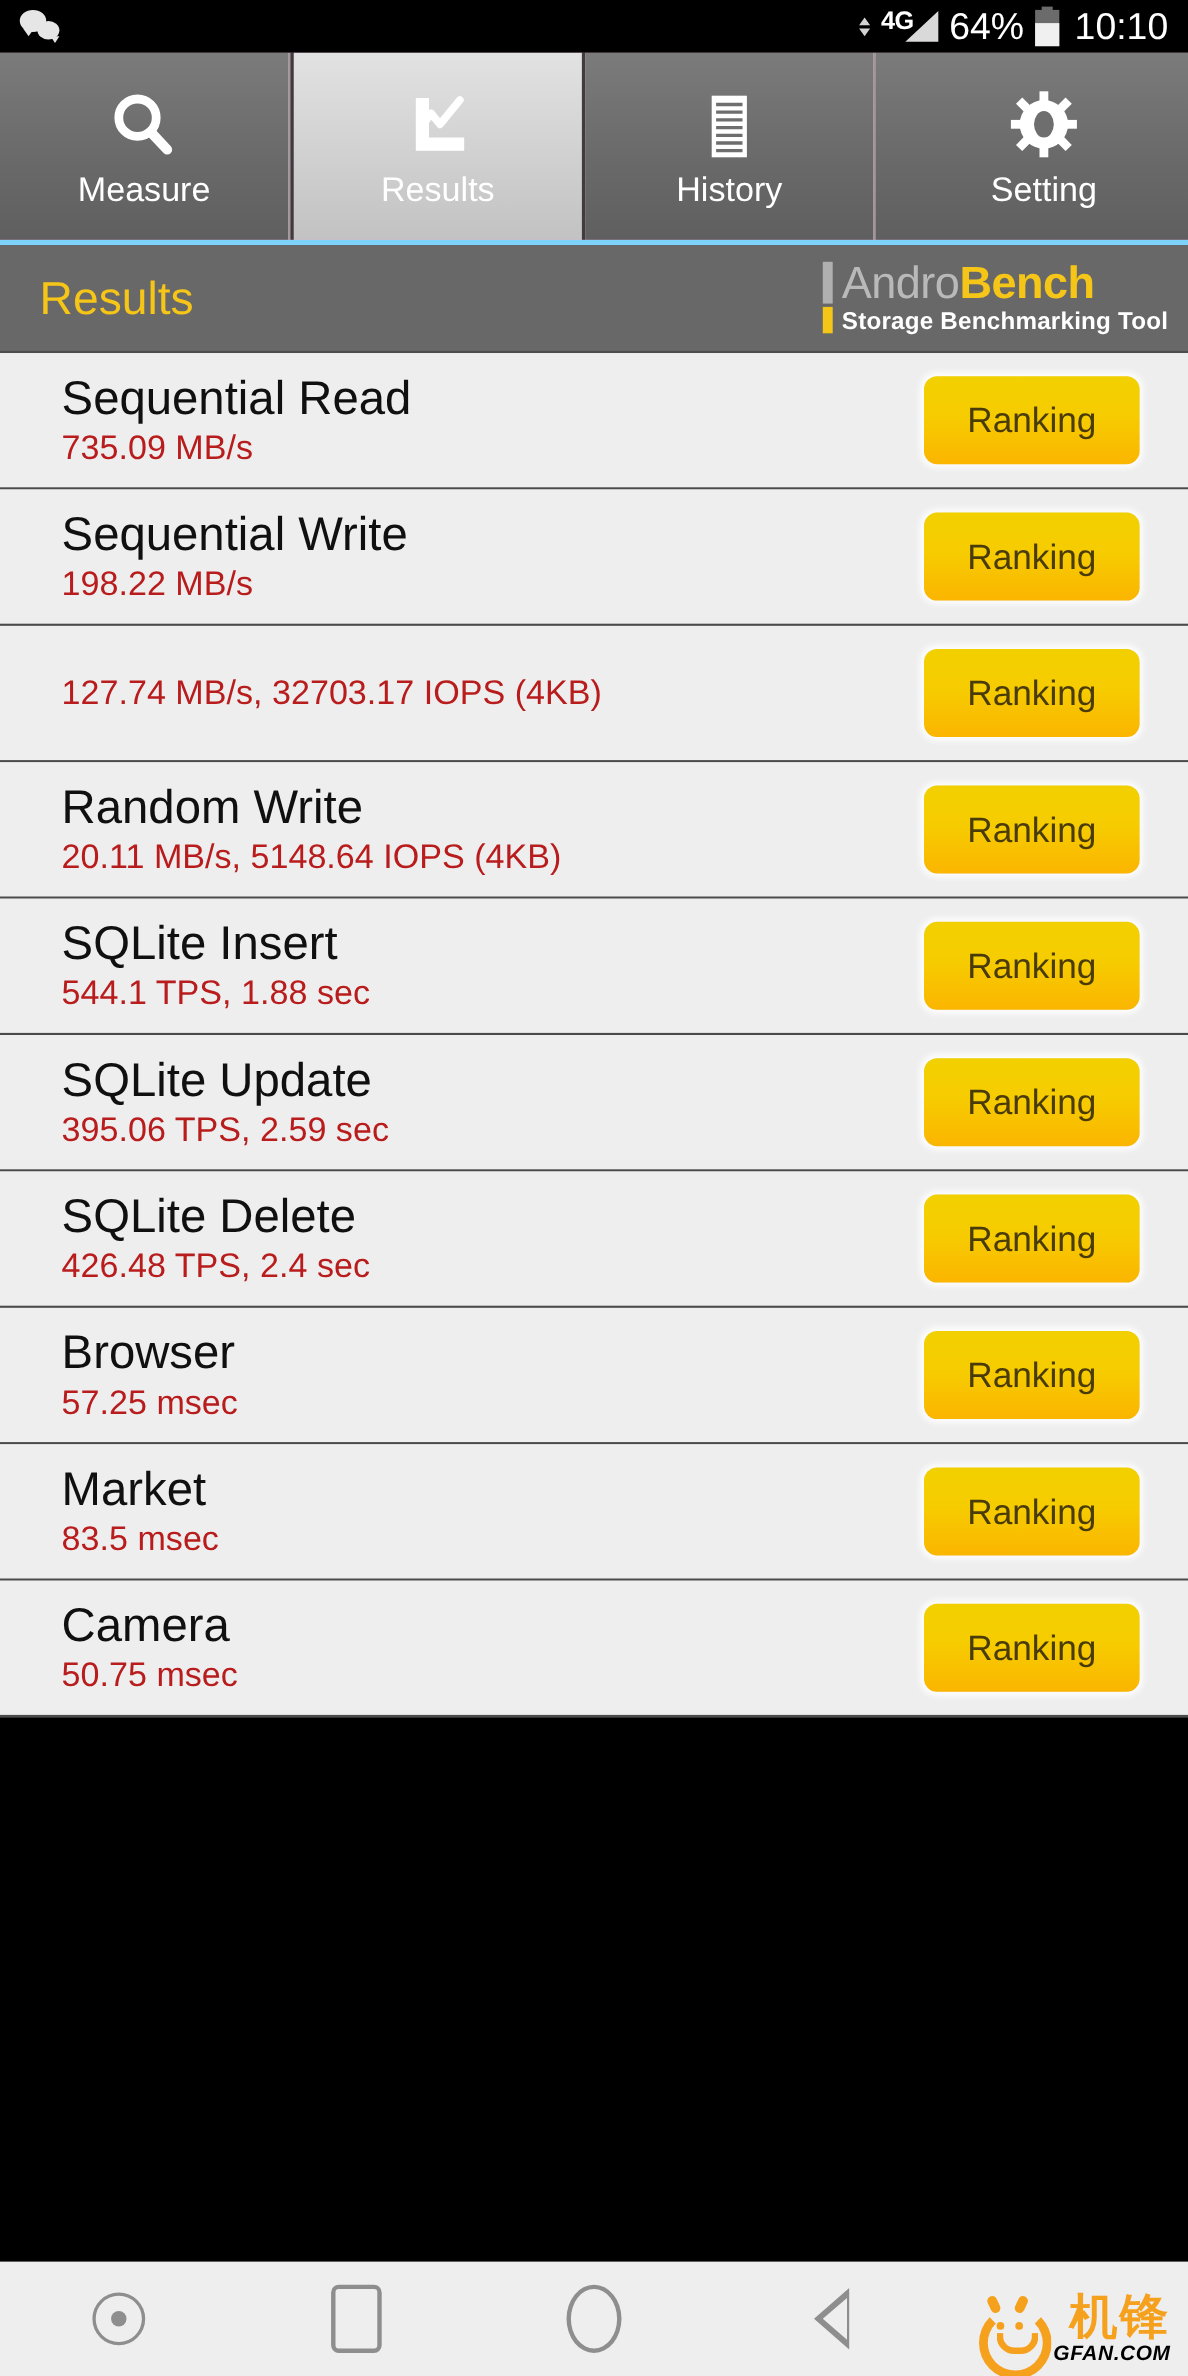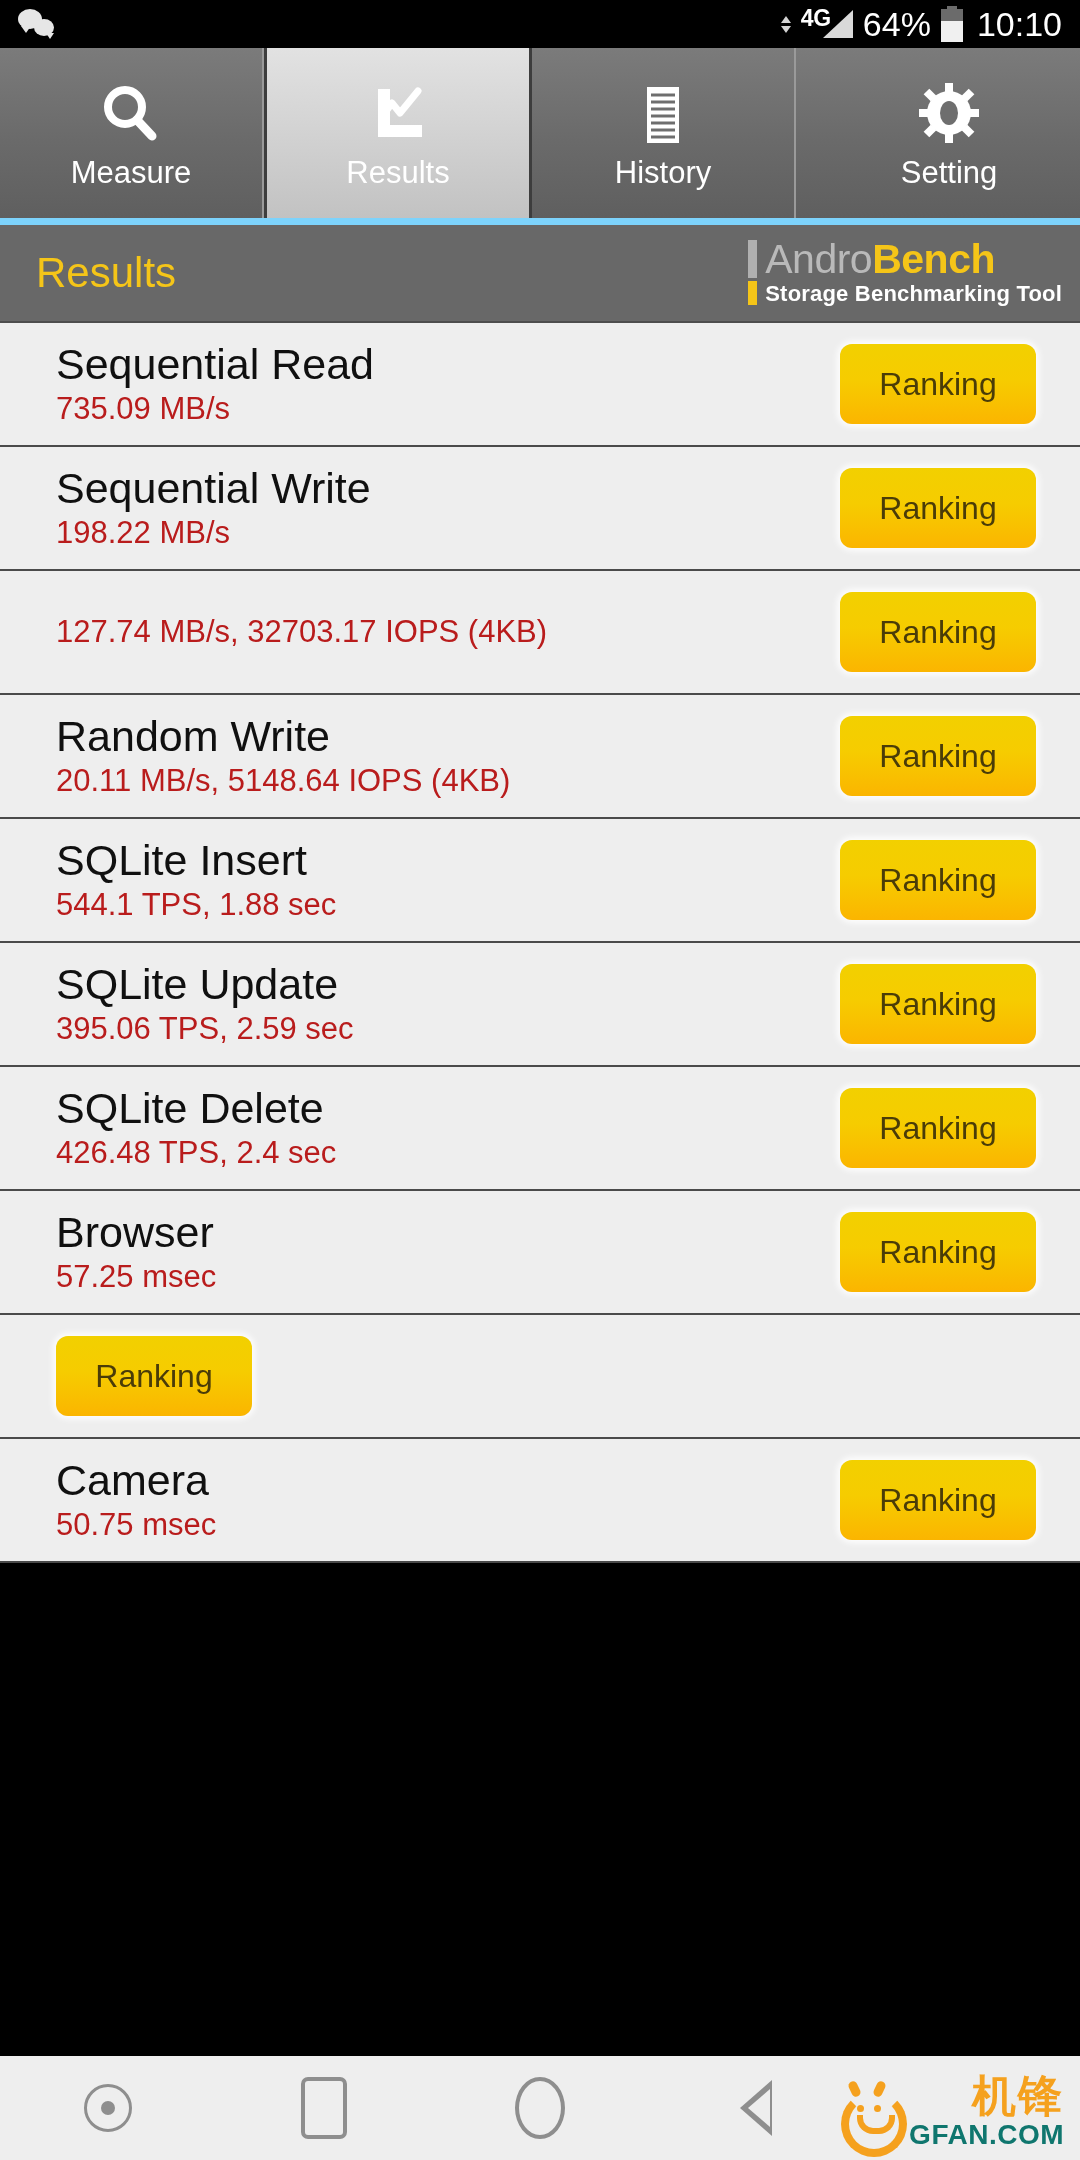--- a/index.html
+++ b/index.html
@@ -132,21 +132,21 @@
     color: #ffffff;
     font-size: 34px;
     margin-left: 4px;
   }
 
   
   .tabbar {
     display: flex;
     height: 170px;
     background: #f9a8d4;
-    border-bottom: 7px solid #7dd3fc;
+    border-bottom: 5px solid #7dd3fc;
   }
   .tab {
     flex: 1;
     display: flex;
     flex-direction: column;
     align-items: center;
     justify-content: center;
     gap: 6px;
     background: linear-gradient(to bottom, #7b7b7b 0%, #6a6a6a 55%, #5f5f5f 100%);
     border-right: 2px solid #9a9a9a;
@@ -356,22 +356,23 @@
   }
   .gfan-text { display: flex; flex-direction: column; align-items: flex-end; }
   .gfan-cn {
     color: #f5a11e;
     font-size: 44px;
     font-weight: bold;
     line-height: 1;
     letter-spacing: 2px;
   }
   .gfan-en {
-    color: #0f766e;
-    font-size: 28px;
+    color: #000000;
+    font-size: 19px;
+    font-style: italic;
     font-weight: bold;
     line-height: 1.2;
     letter-spacing: 0.5px;
   }
 </style>
 </head>
 <body>
 
 <div class="statusbar">
   <div class="left">
@@ -536,20 +537,24 @@
 
   <div class="row">
     <div class="row-texts">
       <div class="row-title">Browser</div>
       <div class="row-value">57.25 msec</div>
     </div>
     <button class="ranking-btn">Ranking</button>
   </div>
 
   <div class="row">
+    <div class="row-texts">
+      <div class="row-title">Market</div>
+      <div class="row-value">83.5 msec</div>
+    </div>
     <button class="ranking-btn">Ranking</button>
   </div>
 
   <div class="row">
     <div class="row-texts">
       <div class="row-title">Camera</div>
       <div class="row-value">50.75 msec</div>
     </div>
     <button class="ranking-btn">Ranking</button>
   </div>

